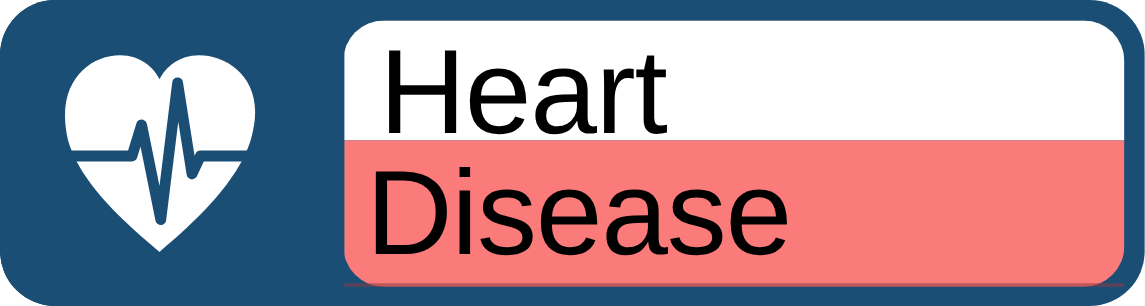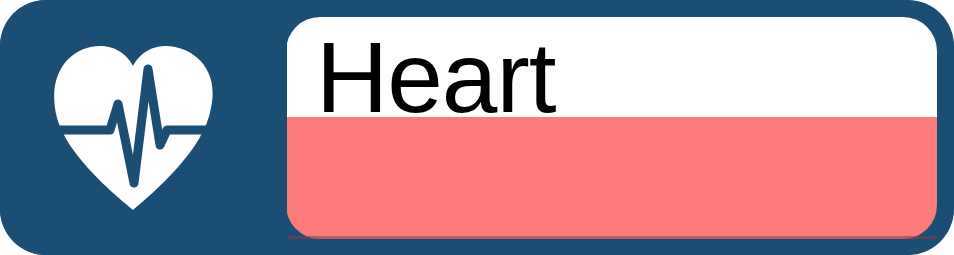--- a/index.html
+++ b/index.html
@@ -129,14 +129,15 @@
     <div class="heart-icon">
       <svg viewBox="0 0 162 168" xmlns="http://www.w3.org/2000/svg" aria-hidden="true">
         <path fill="#ffffff" d="M81 168 C 60 150 8 108 3 66 C -3 24 24 4 48 4 C 65 4 76 14 81 24 C 86 14 97 4 114 4 C 138 4 168 24 159 66 C 152 108 102 150 81 168 Z"></path>
         <path fill="none" stroke="#1a4e75" stroke-width="9" stroke-linejoin="round" stroke-linecap="round" d="M1 88 L58 88 L66 62 L82 141 L96 27 L108 103 L115 88 L161 88"></path>
       </svg>
     </div>
   </div>
 
   <div class="label label-top" style="color: rgb(0, 0, 0);">Heart</div>
 
+  <div class="label label-bottom" style="color: rgb(0, 0, 0);">Disease</div>
 
 </div>
 
 </body></html>

